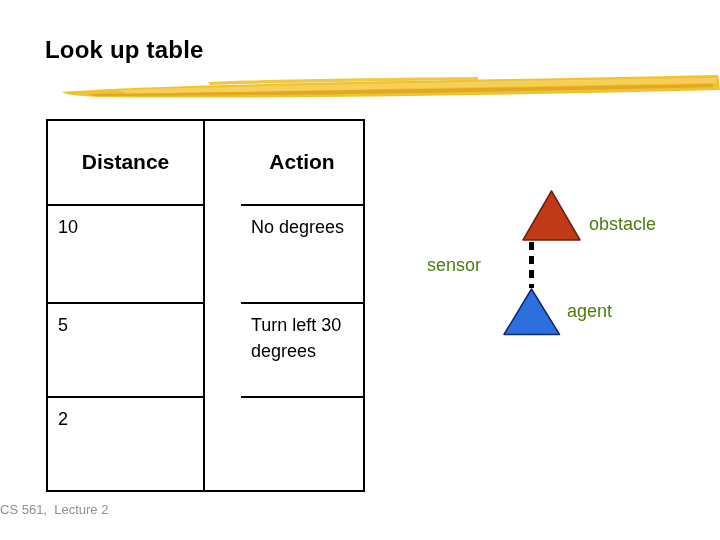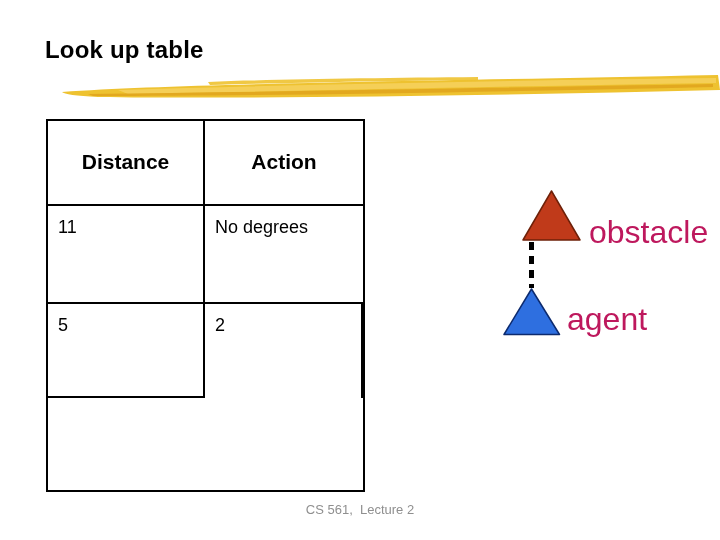--- a/index.html
+++ b/index.html
@@ -48,53 +48,53 @@
   }
   .cell {
     border-right: 2px solid #000000;
     border-bottom: 2px solid #000000;
     box-sizing: border-box;
     font-size: 18px;
     color: #000000;
     padding: 8px 10px;
     line-height: 1.45;
   }
-  .cell.last-col { border-right: none; }
+  .cell.last-col { border-right: none; margin-left: 36px; }
   .cell.last-row { border-bottom: none; }
   .cell.header {
     font-weight: bold;
     font-size: 21px;
     display: flex;
     align-items: center;
     justify-content: center;
     padding: 0;
   }
   
   .diagram-svg {
     position: absolute;
     left: 420px;
     top: 180px;
     width: 300px;
     height: 170px;
   }
   .diagram-label {
     position: absolute;
-    font-size: 32px;
-    color: #be185d;
+    font-size: 18px;
+    color: #4d7c0f;
     white-space: nowrap;
   }
   .label-obstacle { left: 589px; top: 214px; }
   .label-sensor  { left: 427px; top: 255px; }
   .label-agent   { left: 567px; top: 301px; }
   .slide-footer {
     position: absolute;
     left: 0;
     top: 502px;
     width: 720px;
-    text-align: center;
+    text-align: left;
     font-size: 13px;
     color: #8f8f8f;
     white-space: pre;
   }
 </style>
 </head>
 <body>
 
 <div class="slide">
 
@@ -104,32 +104,34 @@
     <path d="M 4 26 C 120 18, 320 16, 660 9 L 662 24 C 430 30, 180 33, 40 31 C 18 30, 6 28, 4 26 Z" fill="#eec230"></path>
     <path opacity="0.85" d="M 60 24 C 250 18, 480 14, 658 12 L 658 17 C 460 20, 240 25, 70 28 Z" fill="#f6d15e"></path>
     <path opacity="0.8" d="M 30 28 C 220 26, 420 22, 655 18 L 655 21 C 430 26, 210 30, 35 30 Z" fill="#dfa11c"></path>
     <path opacity="0.9" d="M 150 16 C 220 13, 320 12, 420 11 L 420 14 C 320 15, 220 17, 152 19 Z" fill="#eec230"></path>
   </svg>
 
   <div class="lookup-table">
     <div class="cell header">Distance</div>
     <div class="cell header last-col">Action</div>
 
-    <div class="cell">11</div>
+    <div class="cell">10</div>
     <div class="cell last-col">No degrees</div>
 
     <div class="cell">5</div>
+    <div class="cell last-col">Turn left 30 degrees</div>
 
     <div class="cell last-row">2</div>
   </div>
 
   <svg class="diagram-svg" viewBox="420 180 300 170">
     <polygon points="551.5,191 523,240 580,240" stroke="#6e2008" stroke-width="1.5" stroke-linejoin="round" fill="#c03a1a"></polygon>
     <line x1="531.5" y1="242" x2="531.5" y2="288" stroke-width="5" stroke-dasharray="8 6" stroke="#000000"></line>
     <polygon points="531.5,289 504,334.5 559.5,334.5" stroke="#0c2a6e" stroke-width="1.5" stroke-linejoin="round" fill="#2e6fe0"></polygon>
   </svg>
 
   <div class="diagram-label label-obstacle">obstacle</div>
+  <div class="diagram-label label-sensor">sensor</div>
   <div class="diagram-label label-agent">agent</div>
 
   <div class="slide-footer">CS 561,  Lecture 2</div>
 
 </div>
 
 </body></html>

